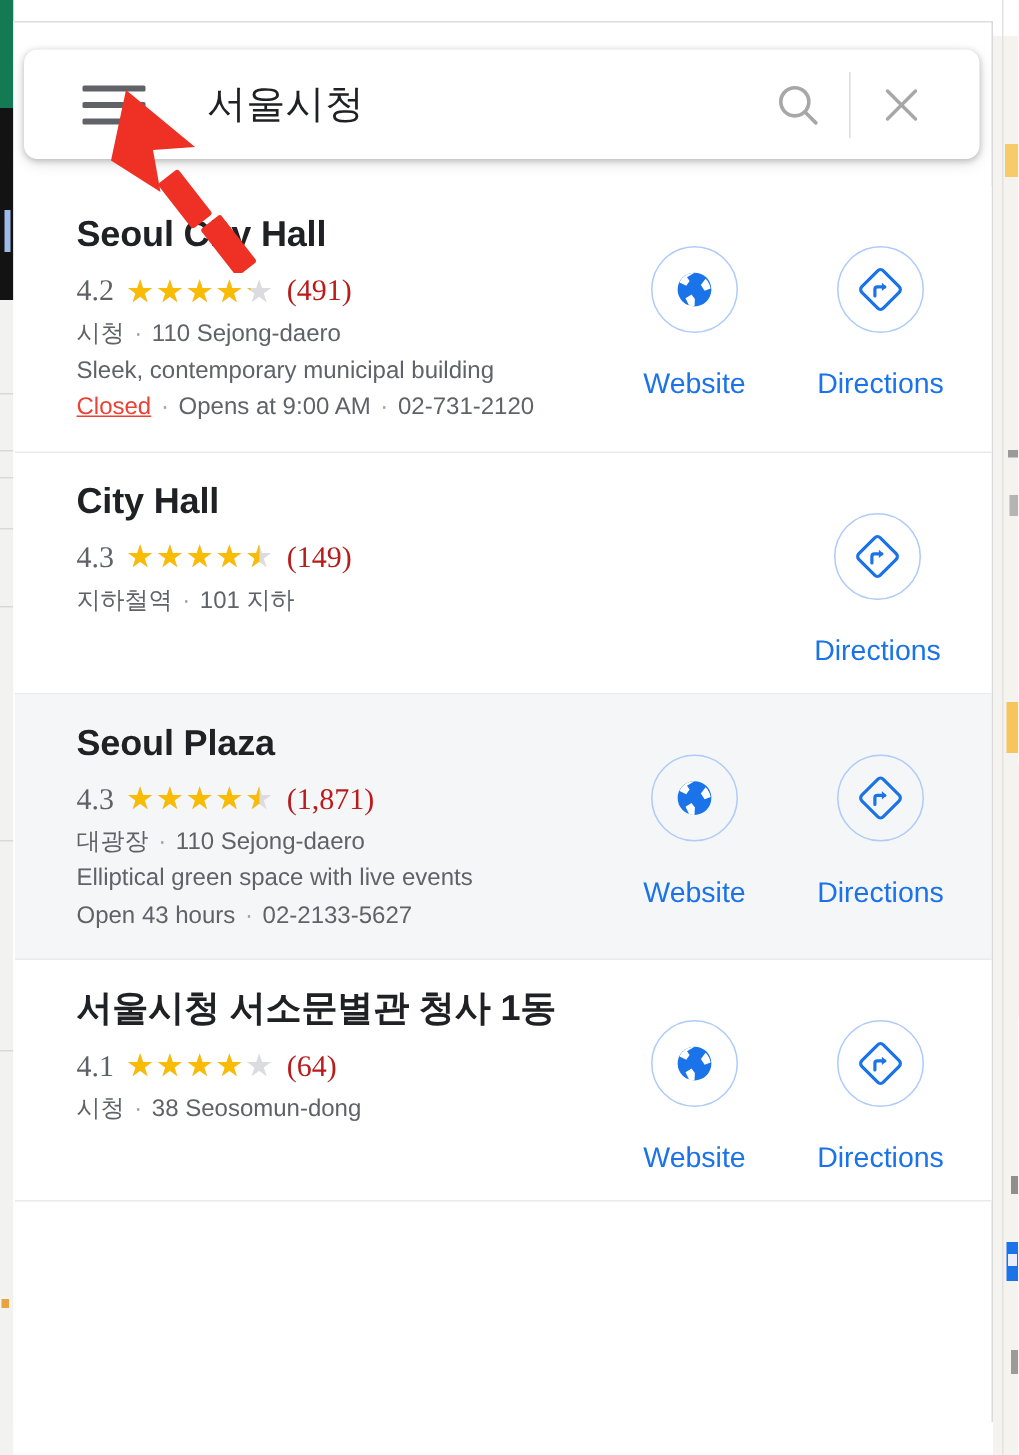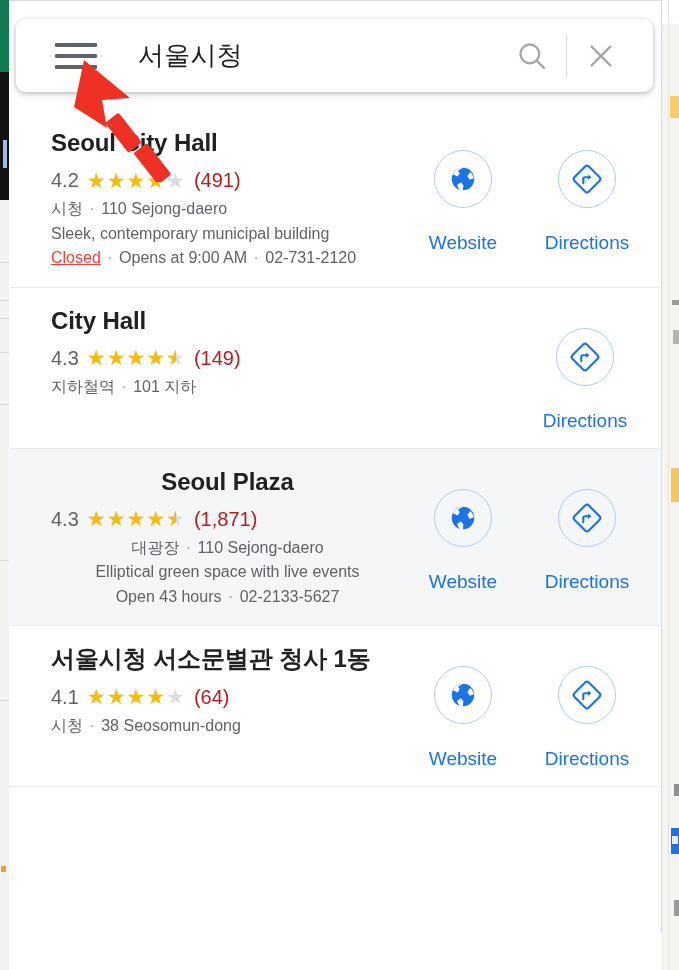--- a/index.html
+++ b/index.html
@@ -52,21 +52,21 @@
 
   
   .scroll-track {
     position: absolute; left: 661px; top: 0;
     width: 13px; height: 970px;
     background: transparent;
   }
 
   
   .panel {
-    position: absolute; left: 9px; top: 0;
+    position: absolute; left: 9px; top: 14px;
     width: 653px; height: 934px;
     background: #ffffff;
     overflow: hidden;
   }
   .panel-topline {
     position:absolute; left:0; top:0; width:653px; height:1px; background:#dcdcdc;
   }
   .panel-rightline {
     position:absolute; right:0; top:0; width:1px; height:970px; background:#dadada;
   }
@@ -119,40 +119,41 @@
     left: 1px; top: 110px;
     width: 651px;
   }
   .card {
     position: relative;
     display: flex;
     background: #ffffff;
     border-bottom: 1px solid #e8eaed;
     padding: 18px 0 16px 0;
   }
-  .card.highlight { background: #f5f6f7; text-align: center; }
+  .card.highlight { background: #f5f6f7; }
   .card-info {
     width: 400px;
     padding-left: 41px;
     padding-right: 6px;
   }
   .place-name {
     font-size: 24px;
     font-weight: bold;
     color: #202124;
     line-height: 1.26;
     margin: 0 0 7px 0;
     letter-spacing: -0.1px;
   }
   .rating-row {
     display: flex; align-items: center;
     font-size: 20px;
     color: #5f6368;
     line-height: 1.5;
     margin-bottom: 2px;
+    font-family: Liberation Serif, serif;
   }
   .rating-val { margin-right: 8px; }
   .stars { position: relative; display: inline-block; line-height: 1; margin-right: 8px; }
   .stars .star-bg, .stars .star-fg {
     font-size: 21px; letter-spacing: 1px; white-space: nowrap;
   }
   .stars .star-bg { color: #dadce0; }
   .stars .star-fg {
     color: #fabb05;
     position: absolute; left: 0; top: 0;

